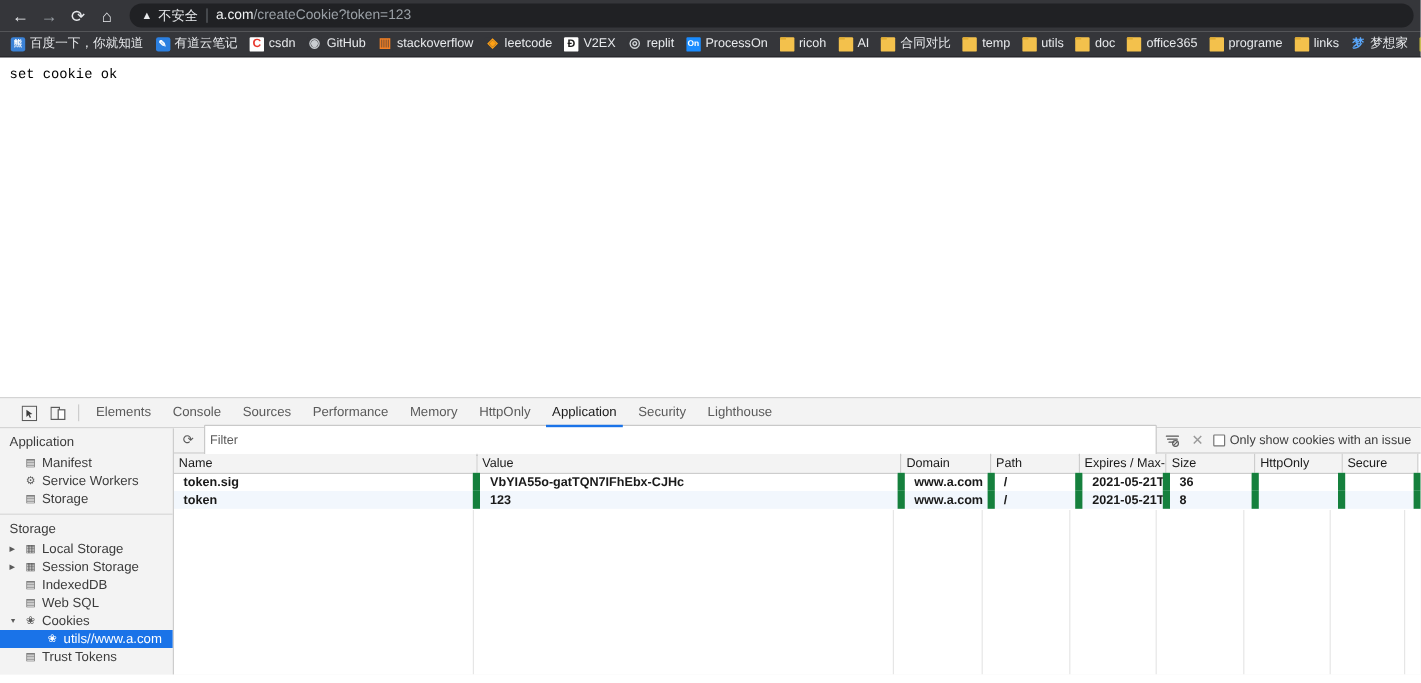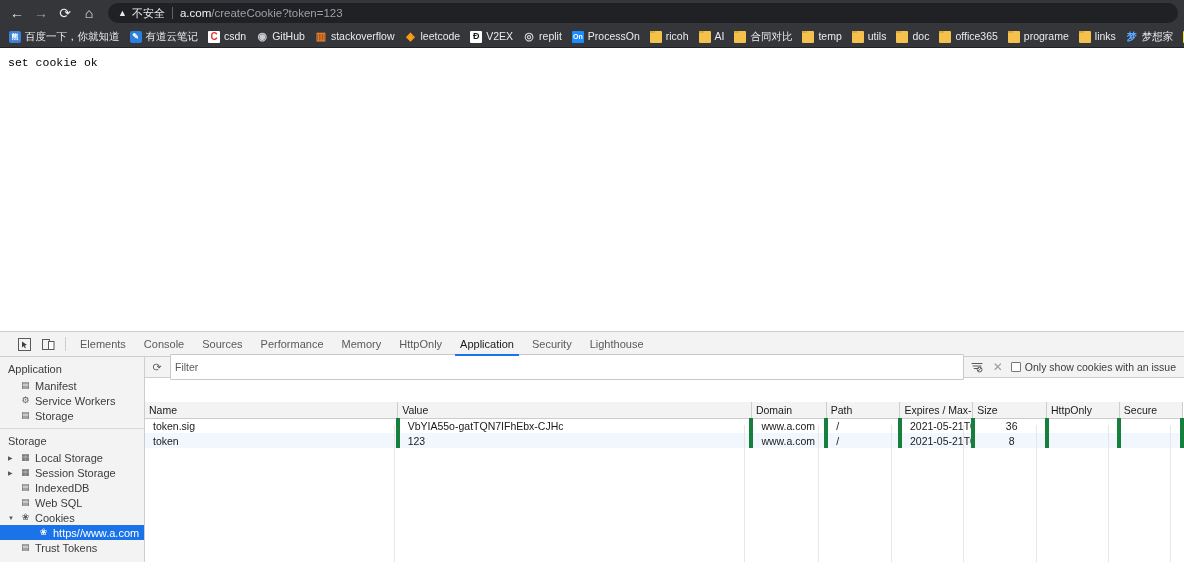--- a/index.html
+++ b/index.html
@@ -307,47 +307,47 @@
   .cookie-table-wrap {
     flex: 1 1 auto;
     overflow: hidden;
     position: relative;
   }
   table.cookie-table {
     width: 1039px;
     border-collapse: collapse;
     table-layout: fixed;
     font-size: 10.5px;
-    margin-top: 24px;
   }
   table.cookie-table th {
     background: #f3f3f3;
     border-bottom: 1px solid #cdcdcd;
     border-right: 1px solid #cdcdcd;
     font-weight: normal;
     text-align: left;
     color: #1a1a1a;
     height: 16px;
     padding: 0 4px;
     font-size: 10.5px;
     overflow: hidden;
     white-space: nowrap;
   }
   table.cookie-table td {
-    border-right: 4px solid #15803d;
+    border-right: 6px solid #15803d;
     height: 15px;
     padding: 0 4px 0 8px;
     color: #1a1a1a;
     overflow: hidden;
     white-space: nowrap;
     font-size: 10.5px;
+    font-weight: bold;
   }
   tr.row-odd td { background: #ffffff; }
   tr.row-even td { background: #f2f7fd; }
-  td.numeric { text-align: center; padding-right: 6px; }
+  td.numeric { text-align: left; padding-right: 6px; }
 
   .col-name    { width: 250px; }
   .col-value   { width: 350px; }
   .col-domain  { width: 74px; }
   .col-path    { width: 73px; }
   .col-expires { width: 72px; }
   .col-size    { width: 73px; }
   .col-http    { width: 72px; }
   .col-secure  { width: 62px; }
 
@@ -557,21 +557,21 @@
           <span>Web SQL</span>
         </div>
         <div class="sb-item indent1">
           <span class="sb-arrow">▼</span>
           <span class="sb-ico">❀</span>
           <span>Cookies</span>
         </div>
         <div class="sb-item indent2 selected">
           <span class="sb-arrow"></span>
           <span class="sb-ico">❀</span>
-          <span>https//www.a.com</span>
+          <span>utils//www.a.com</span>
         </div>
         <div class="sb-item indent1">
           <span class="sb-arrow"></span>
           <span class="sb-ico">▤</span>
           <span>Trust Tokens</span>
         </div>
       </div>
 
     <div class="dt-main">
 

